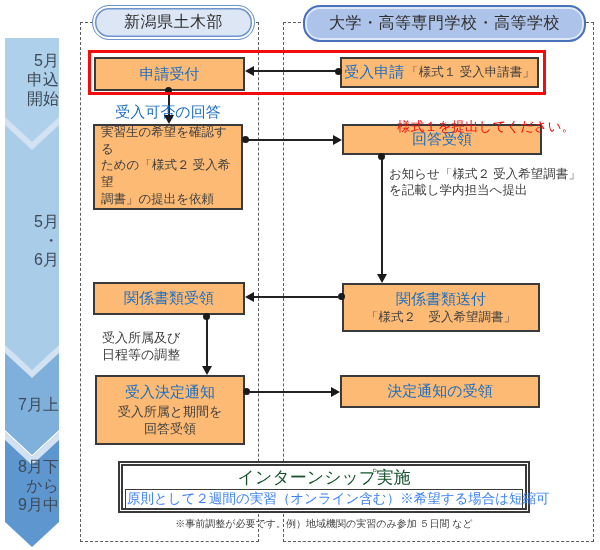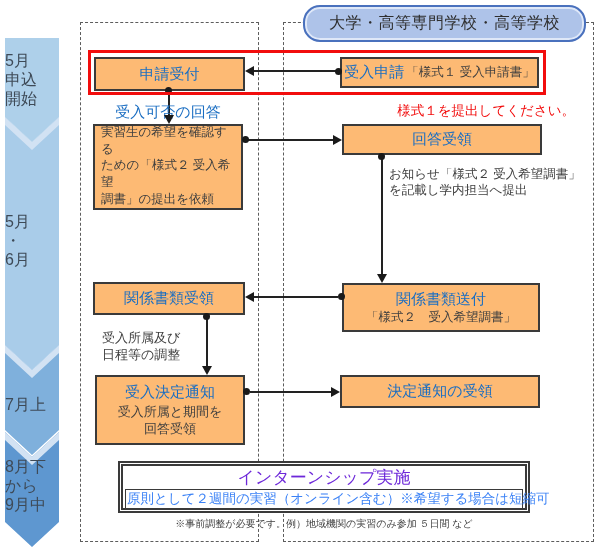--- a/index.html
+++ b/index.html
@@ -28,21 +28,21 @@
   .clip-notch{clip-path:polygon(0 0,50% 25px,100% 0,100% calc(100% - 25px),50% 100%,0 calc(100% - 25px));}
   .tl-gap{height:33px;background:#d2e2f3;
       clip-path:polygon(0 0,50% 25px,100% 0,100% 8px,50% 33px,0 8px);}
   .tl-s1{top:0;height:104px;background:#aed0ea;z-index:9;}
   .tl-g1{top:79px;z-index:8;}
   .tl-s2{top:79px;height:253px;background:#a9cce9;z-index:7;}
   .tl-g2{top:307px;z-index:6;}
   .tl-s3{top:307px;height:110px;background:#7fb0dc;z-index:5;}
   .tl-g3{top:394px;z-index:4;}
   .tl-s4{top:394px;height:115px;background:#5e97d0;z-index:3;}
-  .tl-label{position:absolute;left:0;width:54px;text-align:left;z-index:10;
+  .tl-label{position:absolute;left:0;width:54px;text-align:right;z-index:10;
       font-size:16px;line-height:1.18;font-weight:500;color:#3e4a57;}
   .tl-l1{top:14px;} .tl-l2{top:175px;} .tl-l3{top:358px;} .tl-l4{top:420px;}
 
   
   .fbox{position:absolute;background:#fdba74;border:2px solid #3a3a3a;box-sizing:border-box;
         z-index:15;display:flex;flex-direction:column;align-items:center;justify-content:center;}
   .fbox .t{color:#1b6ec2;font-size:15px;font-weight:500;white-space:nowrap;}
   .fbox .sub{color:#3f3f3f;font-size:12.5px;white-space:nowrap;}
   .b-l1{left:94px;top:57px;width:151px;height:34px;}
   .b-r1{left:340px;top:57px;width:199px;height:31px;flex-direction:row;gap:2px;}
@@ -53,54 +53,57 @@
   .b-l3{left:93px;top:282px;width:152px;height:33px;}
   .b-r3{left:342px;top:283px;width:198px;height:49px;}
   .b-l4{left:95px;top:375px;width:150px;height:70px;}
   .b-l4 .body{color:#3f3f3f;font-size:13px;line-height:1.3;text-align:center;margin-top:2px;}
   .b-r4{left:340px;top:375px;width:200px;height:33px;}
 
   
   .note{position:absolute;color:#3f3f3f;font-size:13px;line-height:1.3;z-index:16;}
   .note-r2{left:389px;top:166px;font-size:12.5px;}
   .note-l3{left:102px;top:330px;}
-  .alert{position:absolute;left:340px;top:102px;width:235px;text-align:right;
+  .alert{position:absolute;left:340px;top:118px;width:235px;text-align:right;
          color:#f20d0d;font-size:13.5px;font-weight:500;z-index:16;white-space:nowrap;}
 
   
   .redbox{position:absolute;left:88px;top:50px;width:458px;height:45px;
           border:3px solid #f20d0d;box-sizing:border-box;z-index:18;}
 
   
   .cl{position:absolute;background:#222;z-index:14;}
   .dot{position:absolute;width:7px;height:7px;border-radius:50%;background:#1a1a1a;z-index:17;}
   .arr{position:absolute;width:0;height:0;z-index:17;}
   .arr-left{border-top:5px solid transparent;border-bottom:5px solid transparent;border-right:9px solid #1a1a1a;}
   .arr-right{border-top:5px solid transparent;border-bottom:5px solid transparent;border-left:9px solid #1a1a1a;}
   .arr-down{border-left:5px solid transparent;border-right:5px solid transparent;border-top:9px solid #1a1a1a;}
 
   
   .impl{position:absolute;left:118px;top:461px;width:412px;height:52px;background:#fff;
         border:5px double #3a3a3a;box-sizing:border-box;z-index:15;
         display:flex;flex-direction:column;}
-  .impl-title{color:#6d28d9;font-size:17px;font-weight:500;text-align:center;
+  .impl-title{color:#14532d;font-size:17px;font-weight:500;text-align:center;
         line-height:1.25;margin-top:1px;white-space:nowrap;}
   .impl-detail{border:1.5px solid #3a3a3a;margin:1px 2px 2px 2px;color:#3b82f6;
         font-size:13.5px;text-align:center;line-height:1.3;white-space:nowrap;padding:0 1px;}
   .footnote{position:absolute;left:108px;top:517px;width:432px;text-align:center;
         color:#3f3f3f;font-size:10px;z-index:15;white-space:nowrap;}
 </style>
 </head>
 <body>
 
 <div class="canvas">
 
   <div class="lane lane-left"></div>
   <div class="lane lane-right"></div>
 
+  <div class="pill pill-left">
+    <span>新潟県土木部</span>
+  </div>
   <div class="pill pill-right">
     <span>大学・高等専門学校・高等学校</span>
   </div>
 
   <div class="tl">
     <div class="tl-seg tl-s1 clip-flat"></div>
     <div class="tl-gap tl-g1"></div>
     <div class="tl-seg tl-s2 clip-notch"></div>
     <div class="tl-gap tl-g2"></div>
     <div class="tl-seg tl-s3 clip-notch"></div>

